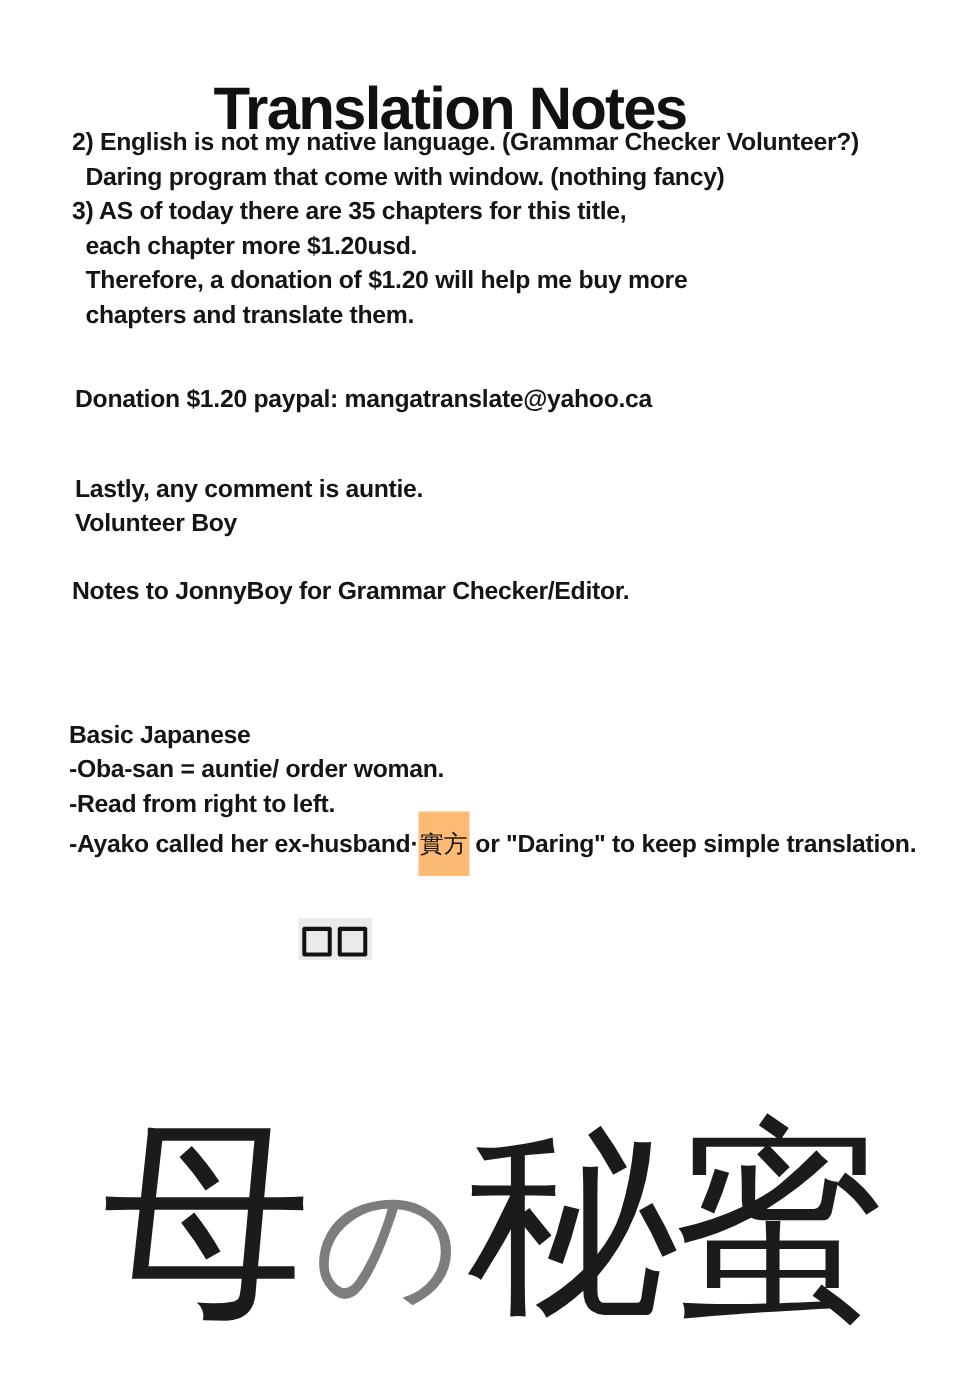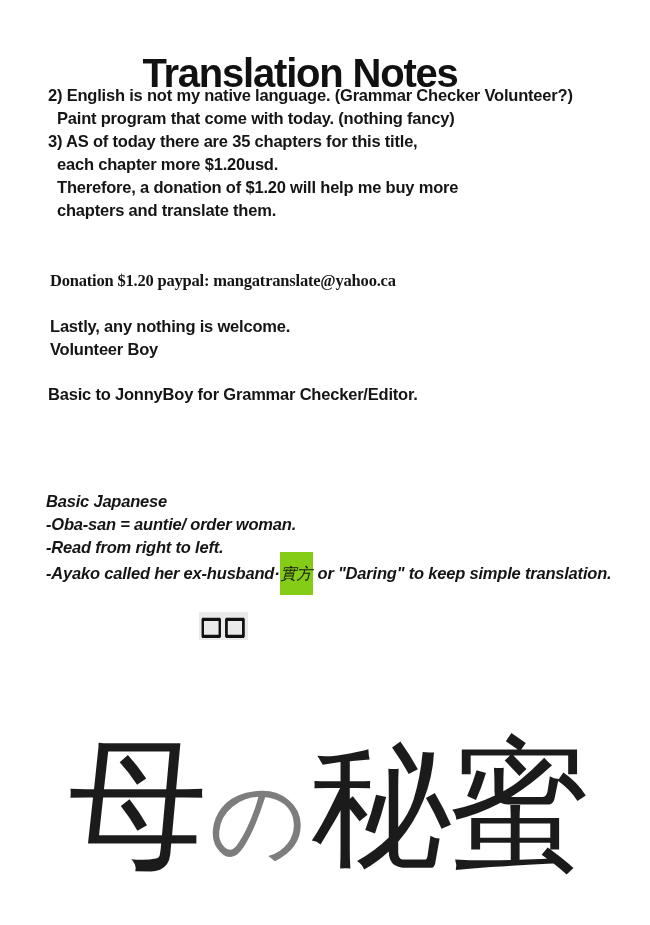--- a/index.html
+++ b/index.html
@@ -35,31 +35,31 @@
     font-weight: 700;
     letter-spacing: -0.2px;
     line-height: 23px;
     color: #151515;
     white-space: nowrap;
   }
 
   .notes-list { left: 48px; top: 84px; }
   .note-line.indent { padding-left: 9px; }
 
-  .donation-line { left: 50px; top: 269px; font-family: Liberation Serif, serif; }
+  .donation-line { left: 50px; top: 255px; }
   .closing-block { left: 50px; top: 315px; }
   .thanks-line  { left: 48px; top: 383px; }
 
-  .basic-block { left: 46px; top: 490px; font-style: italic; }
+  .basic-block { left: 46px; top: 479px; }
   .ayako-line { margin-top: 3px; }
 
   .kanji-highlight {
     font-weight: 400;
     font-family: "DejaVu Serif", serif;
-    background: #84cc16;
+    background: #fdba74;
     padding: 12px 1px;
     font-size: 16px;
   }
 
   .tofu {
     left: 199px;
     top: 612px;
     font-size: 24px;
     font-weight: 400;
     font-family: "DejaVu Sans", sans-serif;
@@ -68,53 +68,53 @@
     padding: 0 1px;
     letter-spacing: 1px;
     
     text-shadow: 0.6px 0 currentColor, -0.6px 0 currentColor,
                  0 0.6px currentColor, 0 -0.6px currentColor;
   }
 
   .manga-logo {
     left: 68px;
     top: 731px;
-    font-family: Liberation Mono, monospace;
+    font-family: Liberation Serif, serif;
     font-size: 140px;
     line-height: 170px;
     letter-spacing: -3px;
     white-space: nowrap;
   }
   .logo-black { color: #1b1b1b; }
   .logo-gray  { color: #7d7d7d; font-size: 96px; letter-spacing: 0; padding: 0 4px; }
 </style>
 </head>
 <body>
 
 <div id="page">
 
   <h1 class="abs doc-title">Translation Notes</h1>
 
   <div class="abs notes-list body-text">
     <div class="note-line">2) English is not my native language. (Grammar Checker Volunteer?)</div>
-    <div class="note-line indent">Paint program that come with today. (nothing fancy)</div>
+    <div class="note-line indent">Daring program that come with window. (nothing fancy)</div>
     <div class="note-line">3) AS of today there are 35 chapters for this title,</div>
     <div class="note-line indent">each chapter more $1.20usd.</div>
     <div class="note-line indent">Therefore, a donation of $1.20 will help me buy more</div>
     <div class="note-line indent">chapters and translate them.</div>
   </div>
 
   <div class="abs donation-line body-text">Donation $1.20 paypal: mangatranslate@yahoo.ca</div>
 
   <div class="abs closing-block body-text">
-    <div>Lastly, any nothing is welcome.</div>
+    <div>Lastly, any comment is auntie.</div>
     <div>Volunteer Boy</div>
   </div>
 
-  <div class="abs thanks-line body-text">Basic to JonnyBoy for Grammar Checker/Editor.</div>
+  <div class="abs thanks-line body-text">Notes to JonnyBoy for Grammar Checker/Editor.</div>
 
   <div class="abs basic-block body-text">
     <div>Basic Japanese</div>
     <div>-Oba-san = auntie/ order woman.</div>
     <div>-Read from right to left.</div>
     <div class="ayako-line"><span>-Ayako called her ex-husband·</span><span class="kanji-highlight">實方</span><span> or "Daring" to keep simple translation.</span></div>
   </div>
 
   <div class="abs tofu">□□</div>
 

